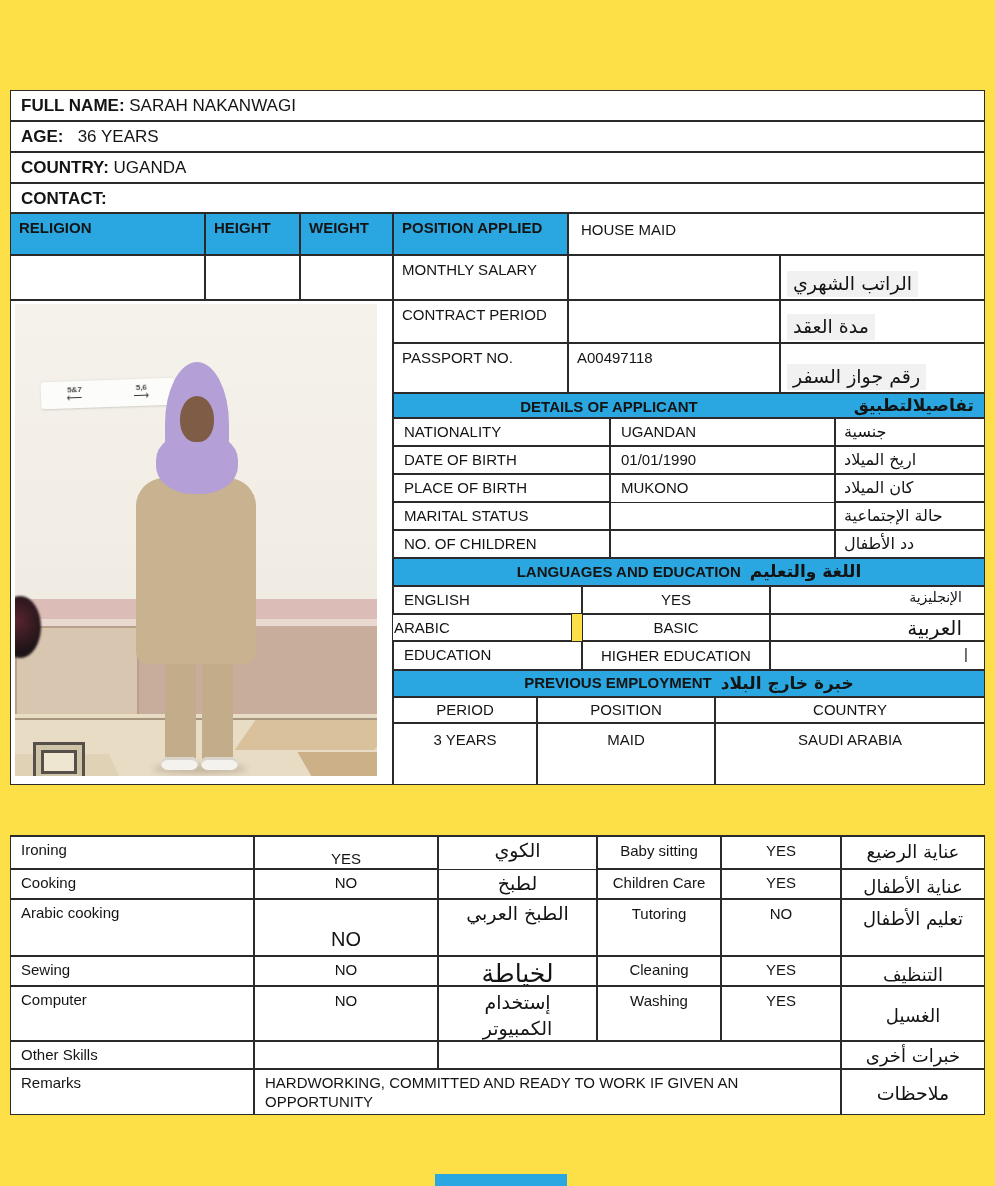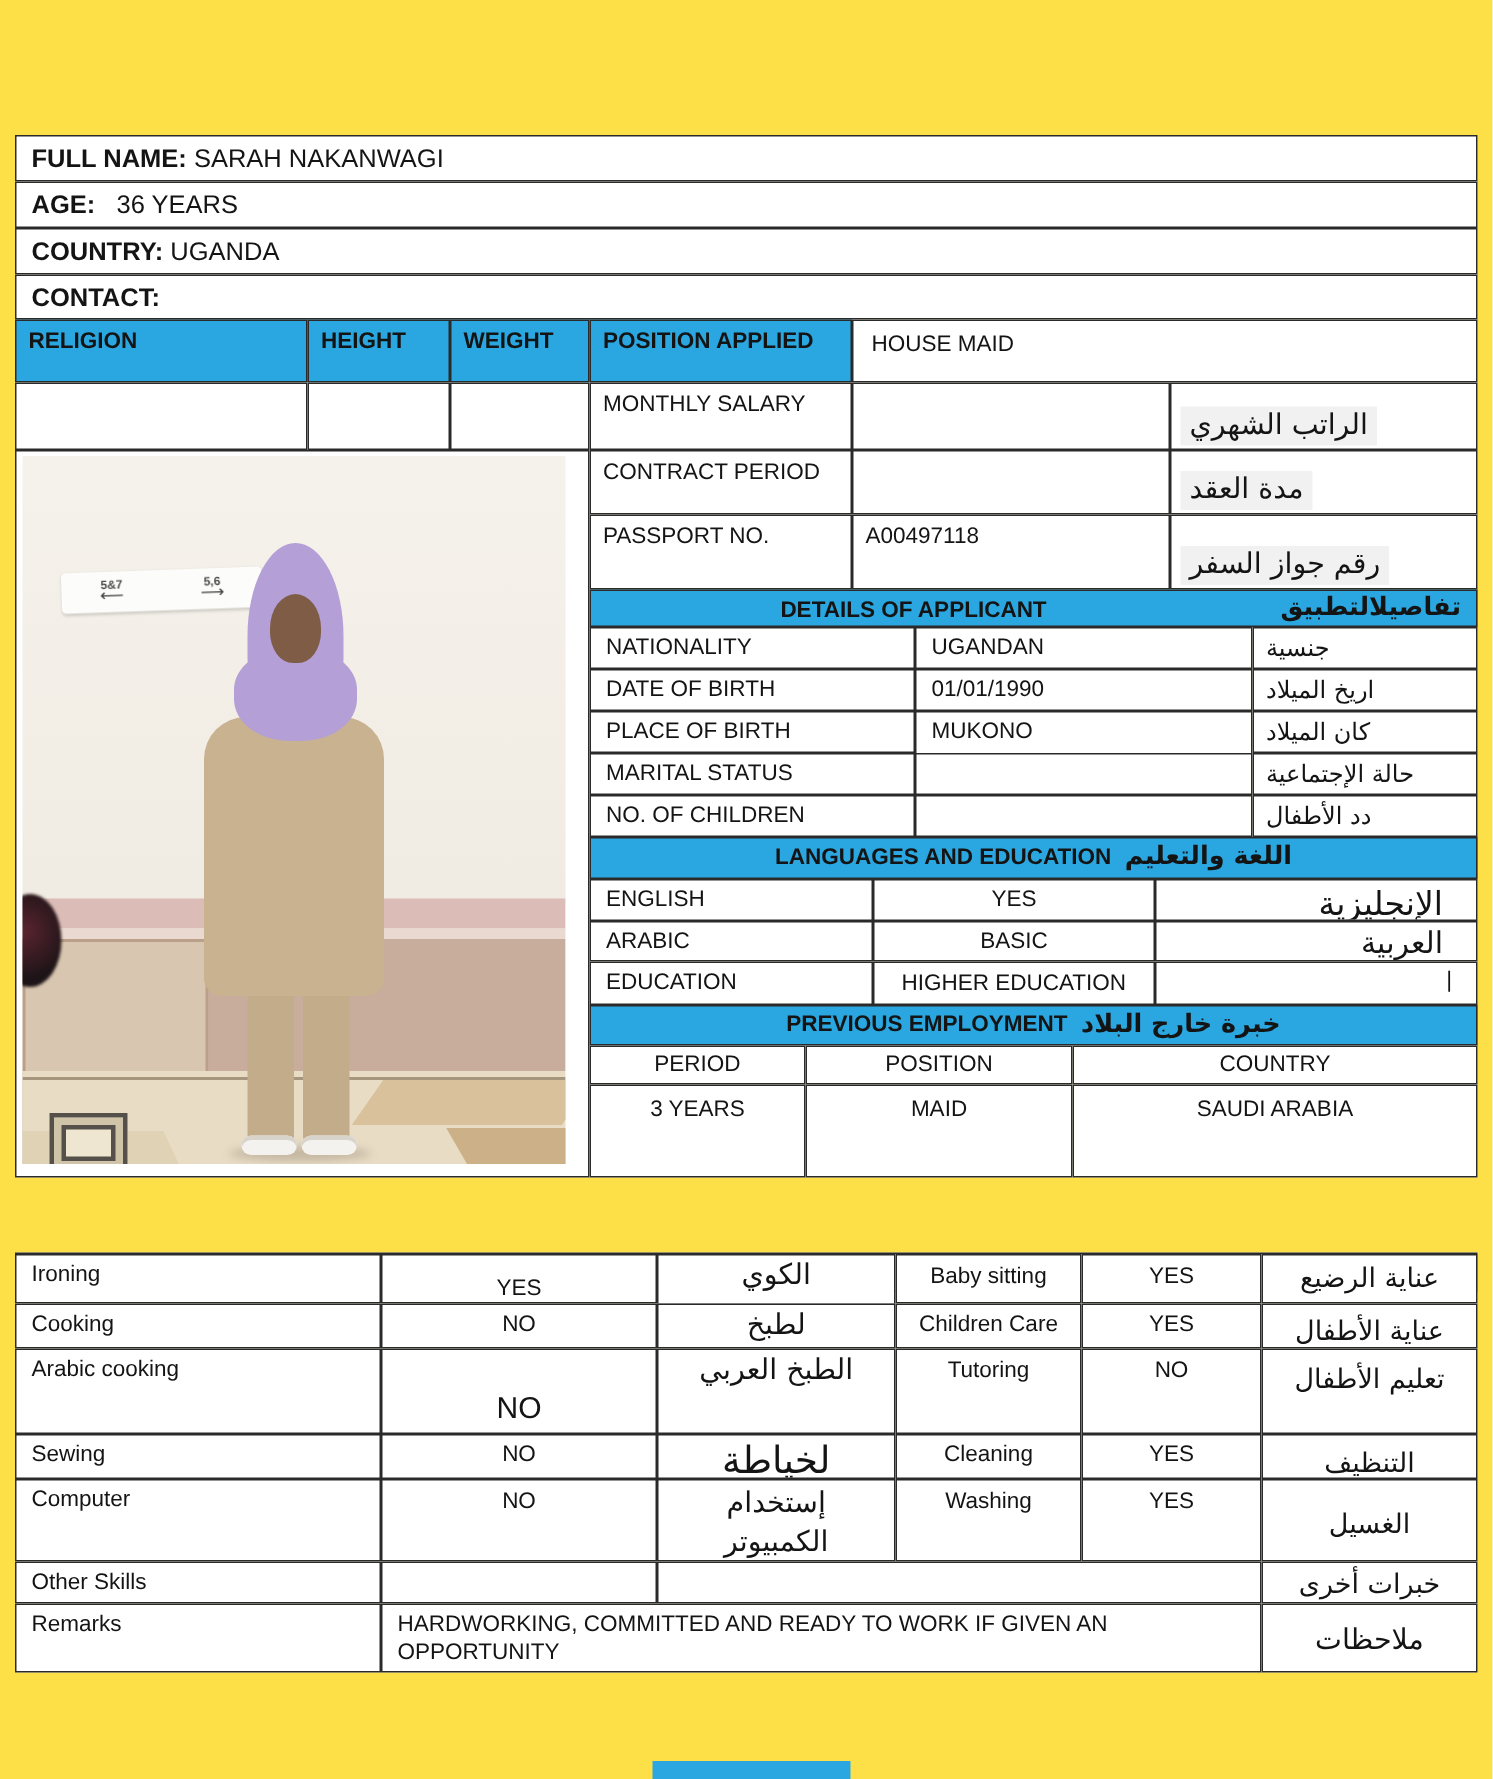--- a/index.html
+++ b/index.html
@@ -139,23 +139,23 @@
   <div class="c padl" style="left:610px;top:530px;width:225px;height:28px;"></div>
   <div class="c" style="left:835px;top:530px;width:150px;height:28px;font-size:16px;padding:3px 8px;"><span class="ar">دد الأطفال</span></div>
 
   <div class="c blue flexbar" style="left:393px;top:558px;width:592px;height:28px;transform:none;">
     <span style="font-size:15px;">LANGUAGES AND EDUCATION</span>
     <span class="ar" style="font-size:17px;">اللغة والتعليم</span>
   </div>
 
   <div class="c padl" style="left:393px;top:586px;width:189px;height:28px;">ENGLISH</div>
   <div class="c ctr" style="left:582px;top:586px;width:188px;height:28px;padding-top:4px;">YES</div>
-  <div class="c" style="left:770px;top:586px;width:215px;height:28px;text-align:right;padding:2px 22px 0 0;font-size:22px;"><span class="ar">الإنجليزية</span></div>
-
-  <div class="c padl" style="left:393px;top:614px;width:189px;height:27px;">ARABIC</div>
+  <div class="c" style="left:770px;top:586px;width:215px;height:28px;text-align:right;padding:2px 22px 0 0;font-size:14px;"><span class="ar">الإنجليزية</span></div>
+
+  <div class="c padl" style="left:383px;top:614px;width:189px;height:27px;">ARABIC</div>
   <div class="c ctr" style="left:582px;top:614px;width:188px;height:27px;padding-top:4px;">BASIC</div>
   <div class="c" style="left:770px;top:614px;width:215px;height:27px;text-align:right;padding:1px 22px 0 0;font-size:20px;"><span class="ar">العربية</span></div>
 
   <div class="c padl" style="left:393px;top:641px;width:189px;height:29px;">EDUCATION</div>
   <div class="c" style="left:582px;top:641px;width:188px;height:29px;padding:5px 0 0 18px;">HIGHER EDUCATION</div>
   <div class="c" style="left:770px;top:641px;width:215px;height:29px;text-align:right;padding:3px 16px 0 0;"><span>|</span></div>
 
   <div class="c blue flexbar" style="left:393px;top:670px;width:592px;height:27px;">
     <span style="font-size:15px;">PREVIOUS EMPLOYMENT</span>
     <span class="ar" style="font-size:17px;">خبرة خارج البلاد</span>

